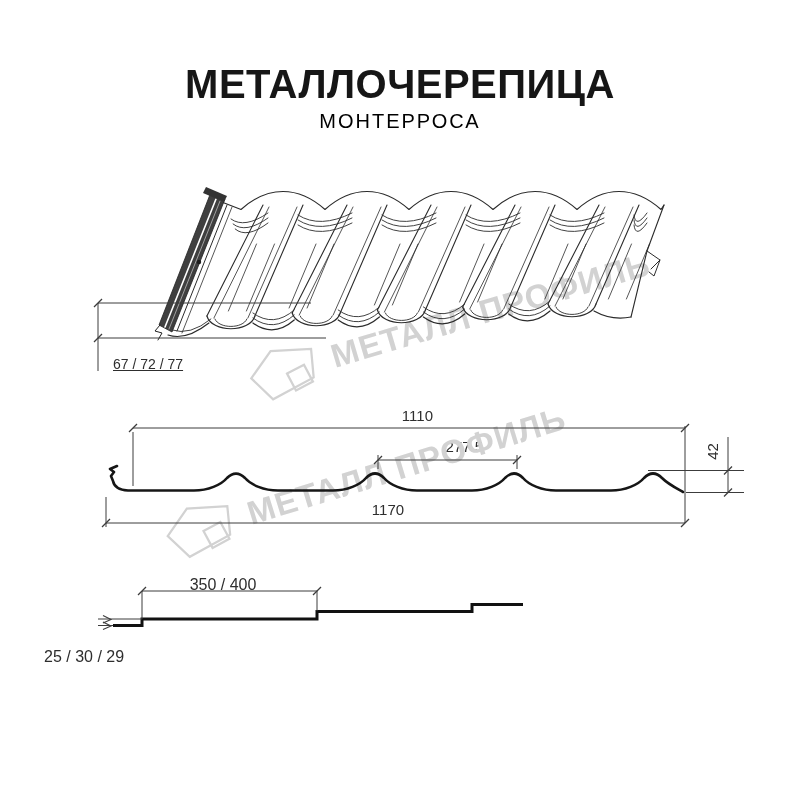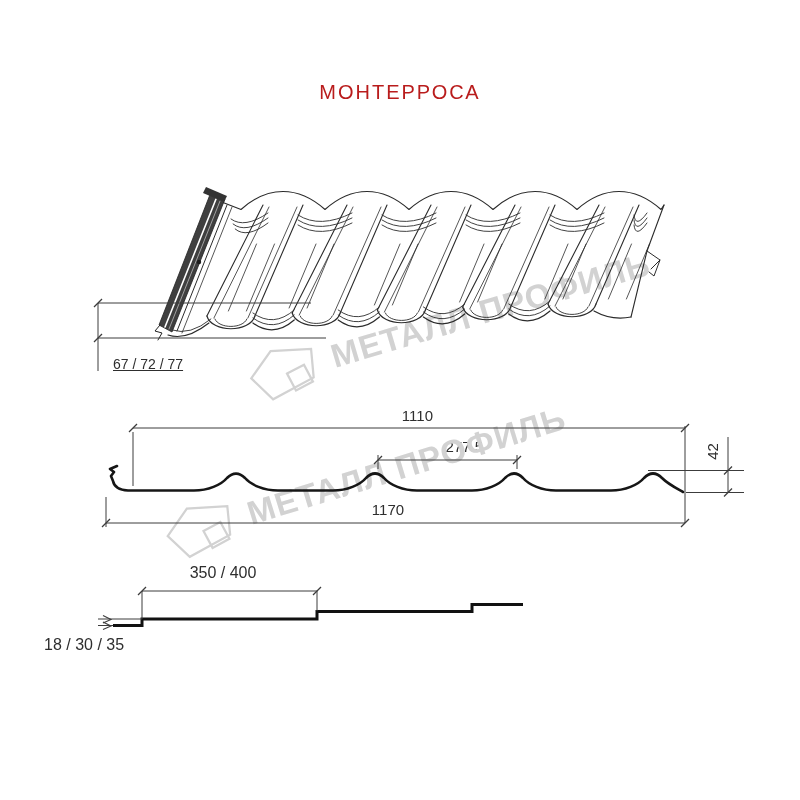--- a/index.html
+++ b/index.html
@@ -1,38 +1,39 @@
 <!DOCTYPE html>
 <html><head>
 <meta charset="utf-8">
 <style>
   html,body{margin:0;padding:0;background:#fff;}
   .canvas{position:relative;width:800px;height:800px;background:#fff;overflow:hidden;
           font-family:"Liberation Sans","DejaVu Sans",sans-serif;}
   .hdr{position:absolute;left:0;top:62px;width:800px;text-align:center;}
   .title{font-size:40px;font-weight:900;letter-spacing:.5px;color:#161616;line-height:1.1;}
-  .subtitle{margin-top:19px;font-size:20px;font-weight:500;letter-spacing:2px;color:#b91c1c;}
+  .subtitle{margin-top:4px;font-size:20px;font-weight:500;letter-spacing:2px;color:#000000;}
   .lbl{position:absolute;color:#2e2e2e;font-size:15px;white-space:nowrap;}
   .lbl.c{text-align:center;}
-  .lbl.big{font-size:16px;}
+  .lbl.big{font-size:16px;margin-top:12px;}
   .lbl.small{font-size:14px;}
   .rot90{transform:rotate(-90deg);transform-origin:center;}
   svg.art{position:absolute;left:0;top:0;z-index:2;}
   .wm{position:absolute;z-index:1;display:flex;align-items:center;gap:12px;
       color:#d2d2d2;pointer-events:none;}
   .wm .wmtext{font-size:33px;font-weight:700;letter-spacing:1px;white-space:nowrap;}
   .wm1{left:238px;top:268px;width:420px;height:110px;transform:rotate(-16.5deg);}
   .wm2{left:154px;top:424px;width:420px;height:110px;transform:rotate(-17deg);}
 </style>
 </head>
 <body>
 
 <div class="canvas">
 
   <div class="hdr">
+    <div class="title">МЕТАЛЛОЧЕРЕПИЦА</div>
     <div class="subtitle">МОНТЕРРОСА</div>
   </div>
 
   <div class="wm wm1">
     <svg width="82" height="62" viewBox="0 0 82 62">
       <polygon points="6,28 34,6 76,16 70,46 22,56" fill="none" stroke="#d2d2d2" stroke-width="2.4"></polygon>
       <polygon points="44,34 64,30 68,50 48,54" fill="none" stroke="#d2d2d2" stroke-width="2.4"></polygon>
     </svg>
     <span class="wmtext">МЕТАЛЛ ПРОФИЛЬ</span>
   </div>
@@ -190,14 +191,14 @@
       <path d="M103 622 L111 626 L103 629.5" stroke-width="1.1"></path>
     </g>
   </svg>
 
   <div class="lbl small" style="left:113px;top:356px;text-decoration:underline;">67 / 72 / 77</div>
   <div class="lbl c" style="left:353px;top:407px;width:80px;text-align:right;">1110</div>
   <div class="lbl c" style="left:403px;top:438px;width:80px;text-align:right;">277.5</div>
   <div class="lbl c rot90" style="left:697px;top:443px;width:30px;">42</div>
   <div class="lbl c" style="left:348px;top:501px;width:80px;">1170</div>
   <div class="lbl big c" style="left:163px;top:564px;width:120px;">350 / 400</div>
-  <div class="lbl big" style="left:44px;top:636px;">18 / 30 / 35</div>
+  <div class="lbl big" style="left:44px;top:636px;">25 / 30 / 29</div>
 </div>
 
 </body></html>

